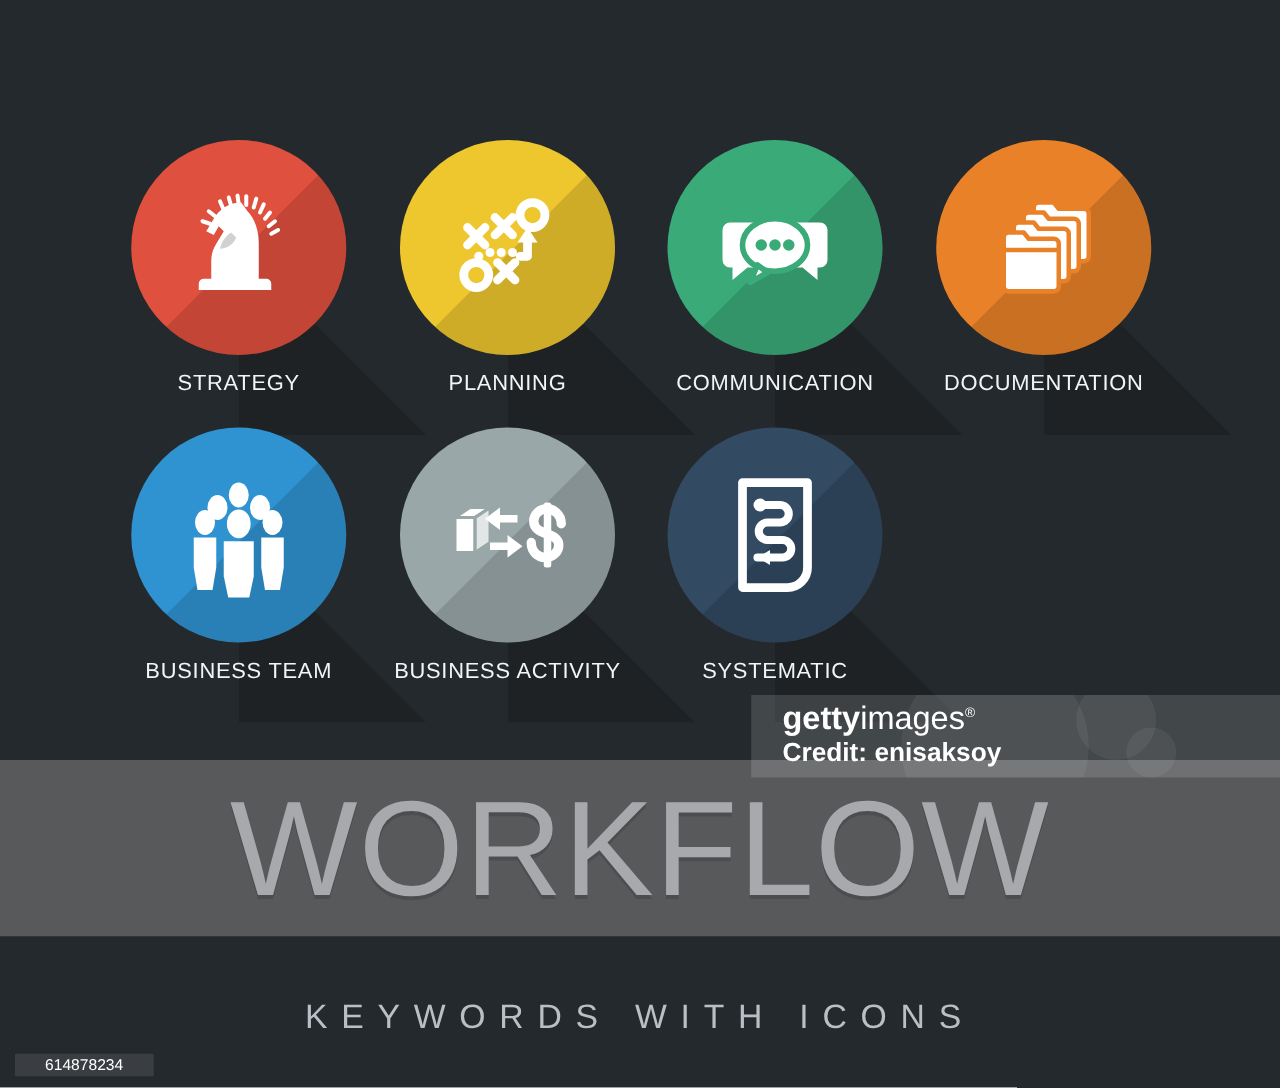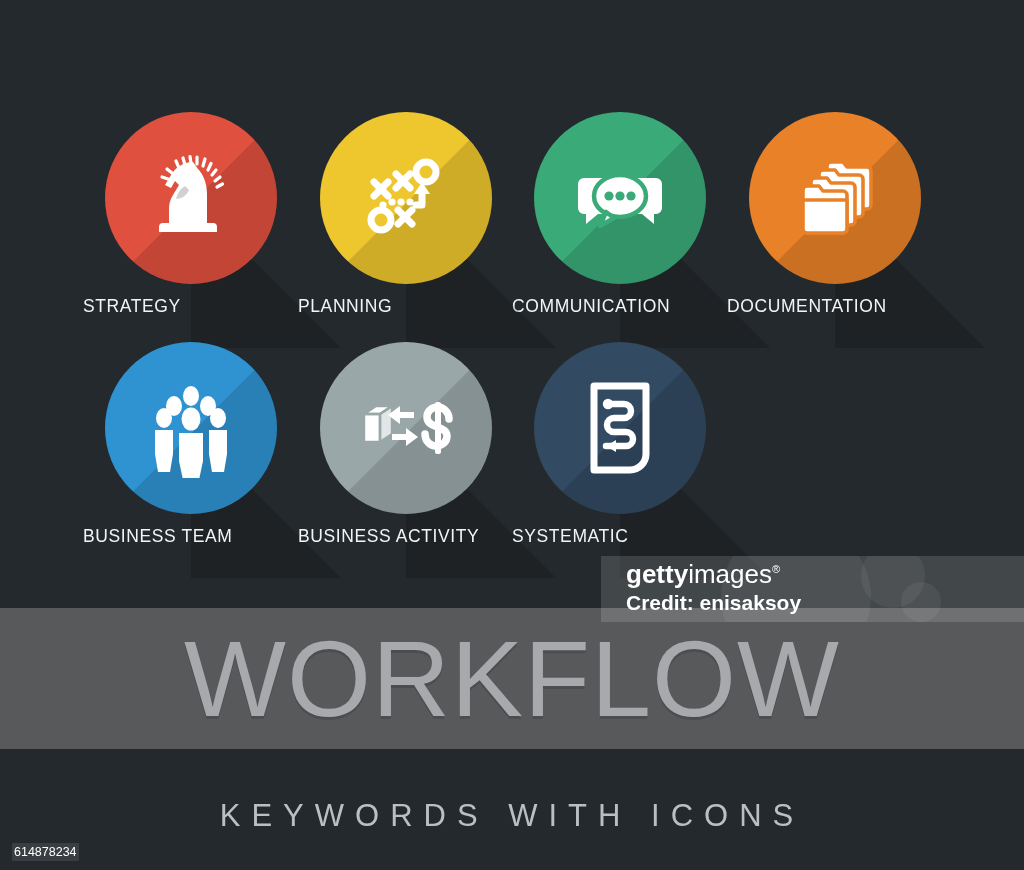--- a/index.html
+++ b/index.html
@@ -90,20 +90,21 @@
     justify-content: center;
     z-index: 3;
   }
   .glyph svg { display: block; }
 
   .cap {
     position: absolute;
     left: 0;
     top: 184px;
     width: 100%;
+    text-align: center;
     color: #f2f4f5;
     font-size: 17.5px;
     letter-spacing: 0.6px;
     white-space: nowrap;
   }
 
   
   #band {
     position: absolute;
     left: 0;
@@ -125,21 +126,21 @@
     letter-spacing: 1px;
     text-shadow: 0 3px 0 rgba(0,0,0,0.13);
   }
   #subtitle {
     position: absolute;
     left: 0;
     top: 798px;
     width: 100%;
     text-align: center;
     color: #b9bfc3;
-    font-size: 31px;
+    font-size: 27px;
     letter-spacing: 11px;
     font-weight: 300;
   }
 
   
   #watermark {
     position: absolute;
     left: 601px;
     top: 556px;
     width: 423px;
@@ -174,21 +175,21 @@
     white-space: nowrap;
   }
 
   #asset-id {
     position: absolute;
     left: 12px;
     top: 843px;
     font-size: 12.5px;
     color: #ffffff;
     background: rgba(255,255,255,0.10);
-    padding: 2px 2px;
+    padding: 2px 24px;
     border-radius: 1px;
     z-index: 20;
   }
 </style>
 </head>
 <body>
 
 <div id="stage" style="background: rgb(36, 41, 45);">
 
   <div id="grid">

